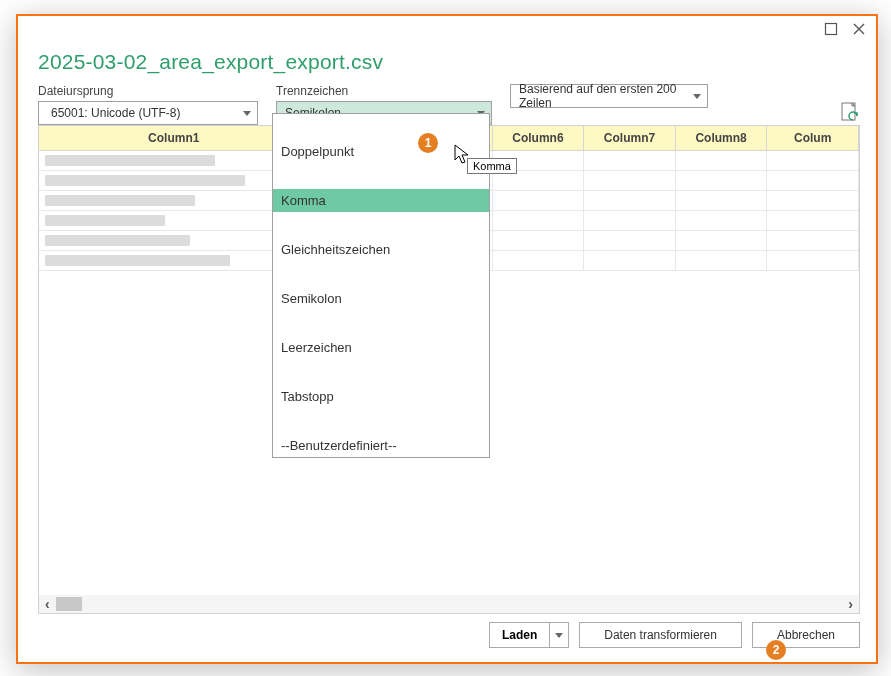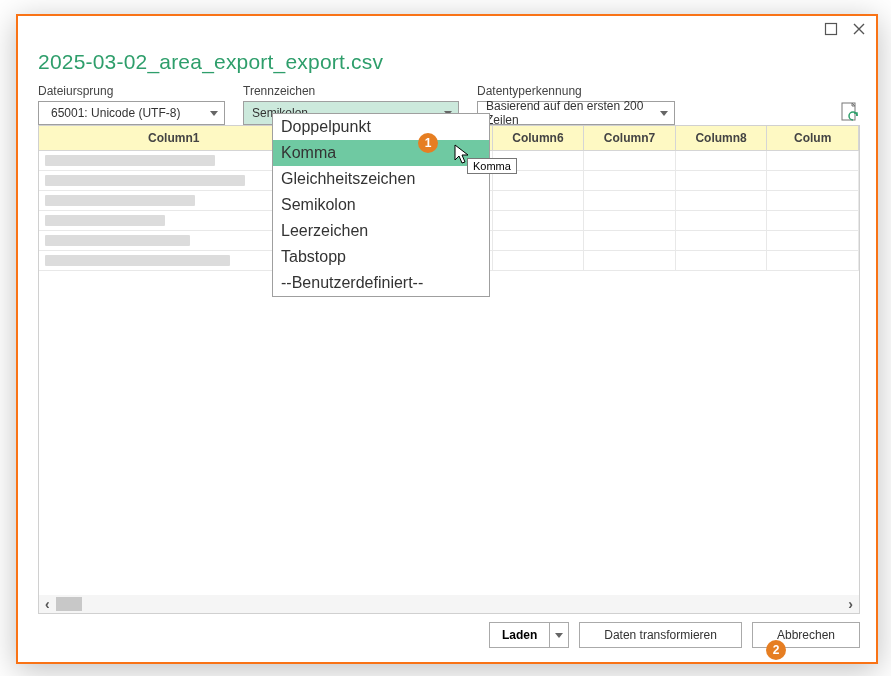--- a/index.html
+++ b/index.html
@@ -69,21 +69,21 @@
     border: 1px solid #9f9f9f;
     display: flex;
     align-items: center;
     justify-content: space-between;
     padding: 0 6px 0 8px;
     background: #fff;
     font-size: 12px;
     color: #333;
     cursor: pointer;
   }
-  .dropdown.origin { width: 187px; padding-left: 12px; }
+  .dropdown.origin { width: 220px; padding-left: 12px; }
   .dropdown.sep    { width: 216px; background: #cce9dc; border-color:#9f9f9f; }
   .dropdown.datatype { width: 198px; }
   .dropdown .caret {
     width: 0; height: 0;
     border-left: 4px solid transparent;
     border-right: 4px solid transparent;
     border-top: 5px solid #666;
   }
   .spacer { flex: 1; }
   .refresh-icon {
@@ -95,24 +95,25 @@
   .dropdown-list {
     position: absolute;
     top: 113px; left: 272px;
     width: 218px;
     background: #fff;
     border: 1px solid #9f9f9f;
     z-index: 50;
   }
   .dropdown-list .opt {
     padding: 4px 8px;
-    font-size: 16px;
+    font-size: 13px;
     color: #333;
     cursor: pointer;
     position: relative;
+    margin-top: 26px;
   }
   .dropdown-list .opt.selected {
     background: #6fc9a2;
   }
   .marker {
     position: absolute;
     width: 20px; height: 20px;
     border-radius: 50%;
     background: #e67e22;
     color: #fff;
@@ -284,21 +285,20 @@
       </div>
     </div>
     <div class="control">
       <div class="control-label">Trennzeichen</div>
       <div class="dropdown sep">
         <span>Semikolon</span>
         <span class="caret"></span>
       </div>
     </div>
     <div class="control">
-      <div class="control-label">Datentyperkennung</div>
       <div class="dropdown datatype">
         <span>Basierend auf den ersten 200 Zeilen</span>
         <span class="caret"></span>
       </div>
     </div>
     <div class="spacer"></div>
     <div class="refresh-icon">
       <svg viewBox="0 0 20 22">
         <rect x="2" y="1" width="13" height="17" fill="#fff" stroke="#777" stroke-width="1"></rect>
         <path d="M12 1 L15 4 L12 4 Z" fill="#ddd" stroke="#777" stroke-width="1"></path>

